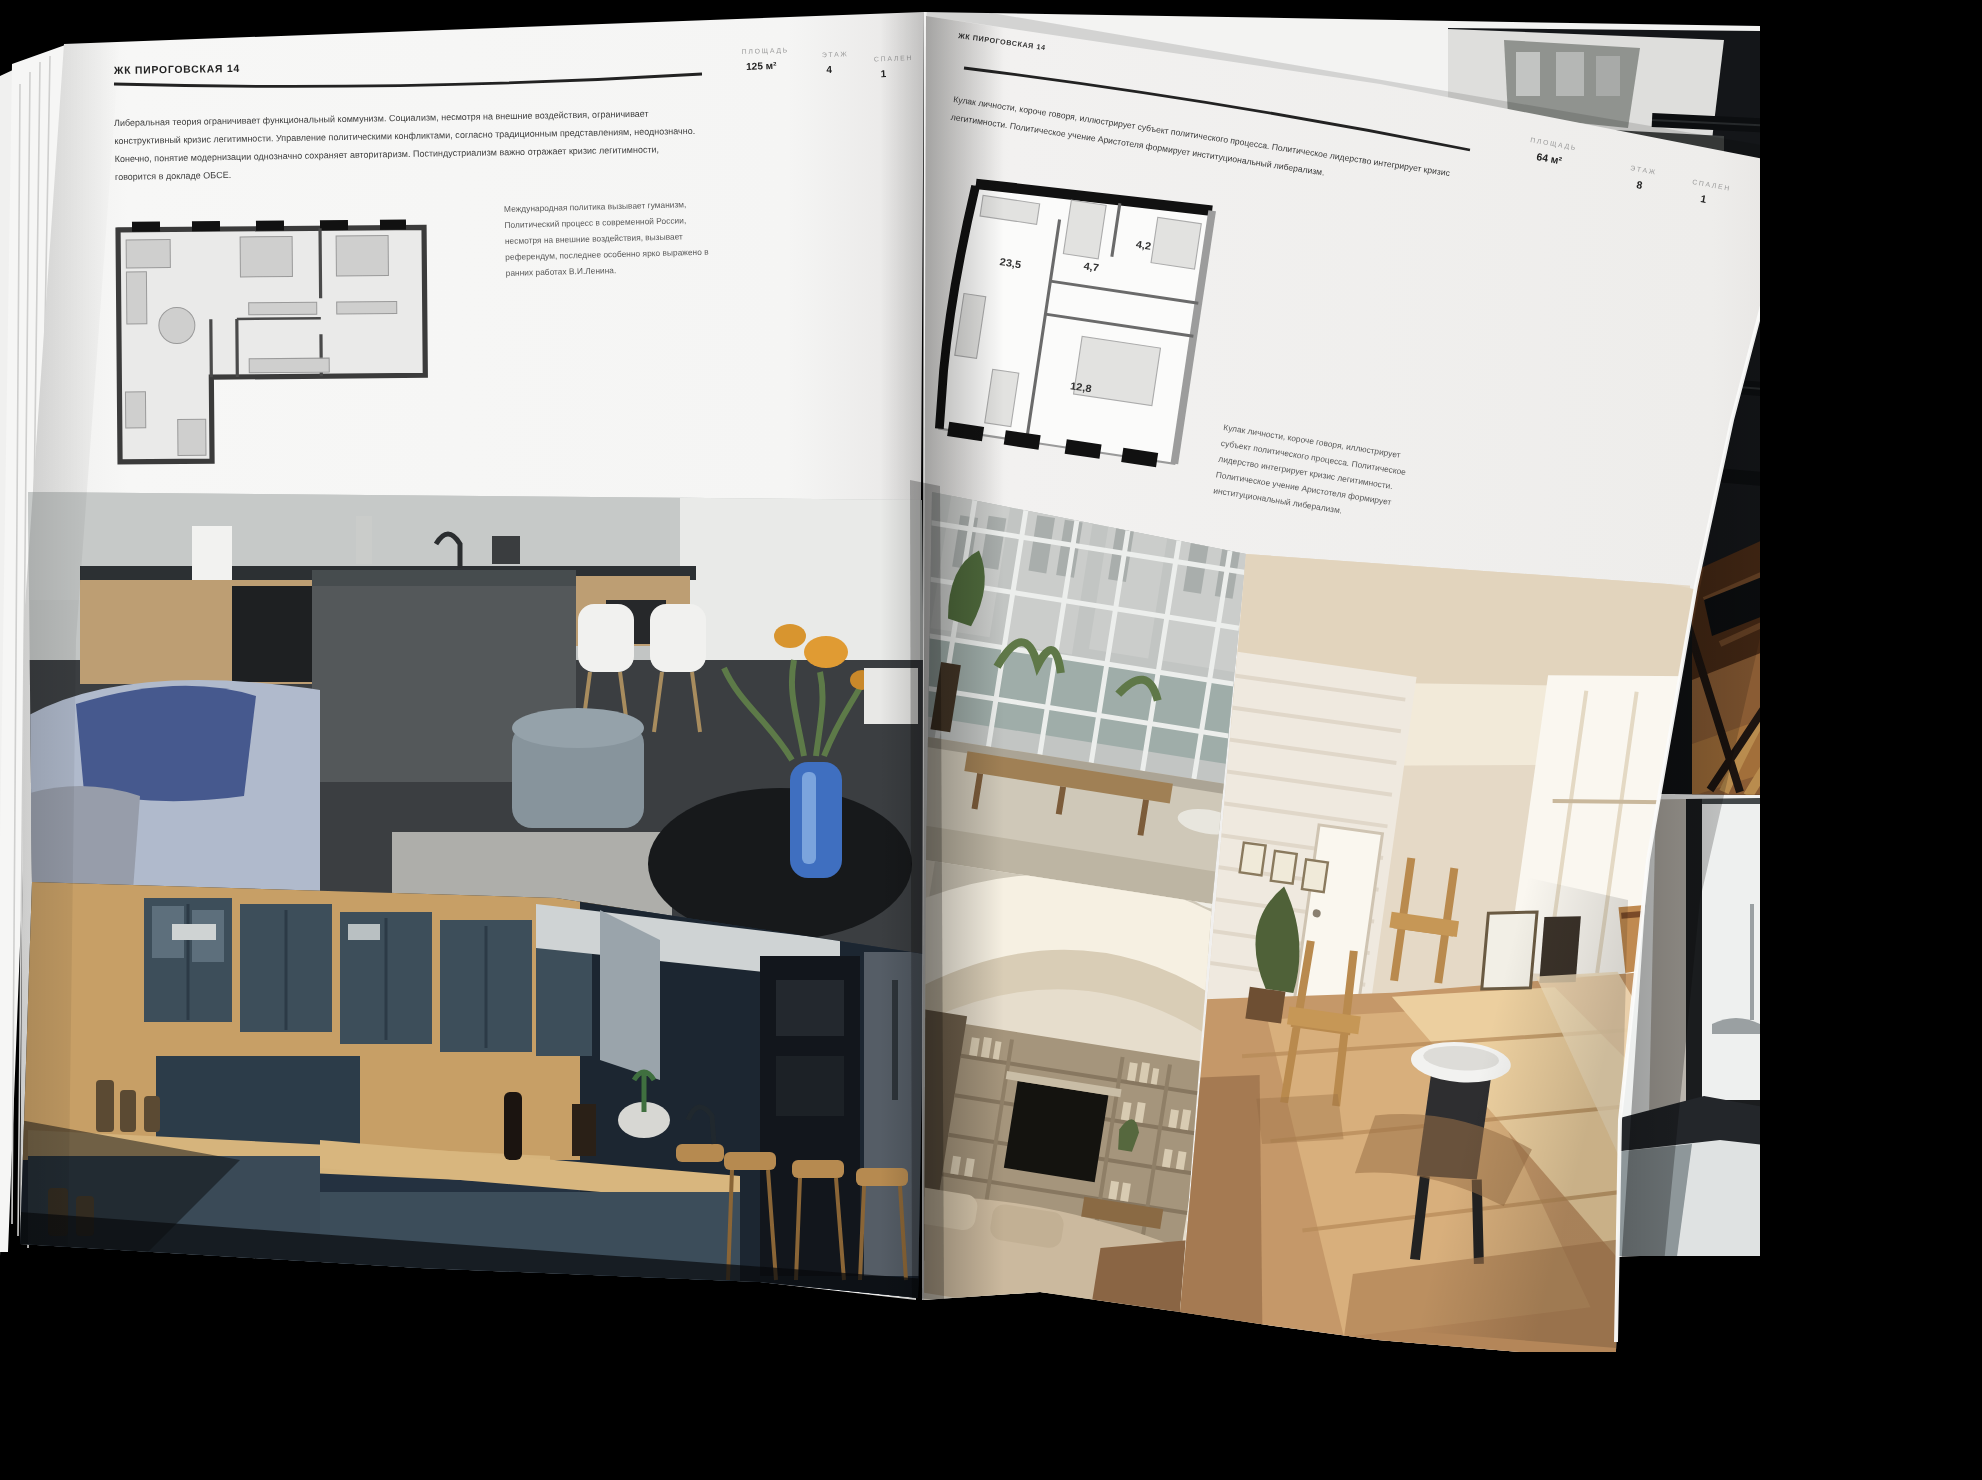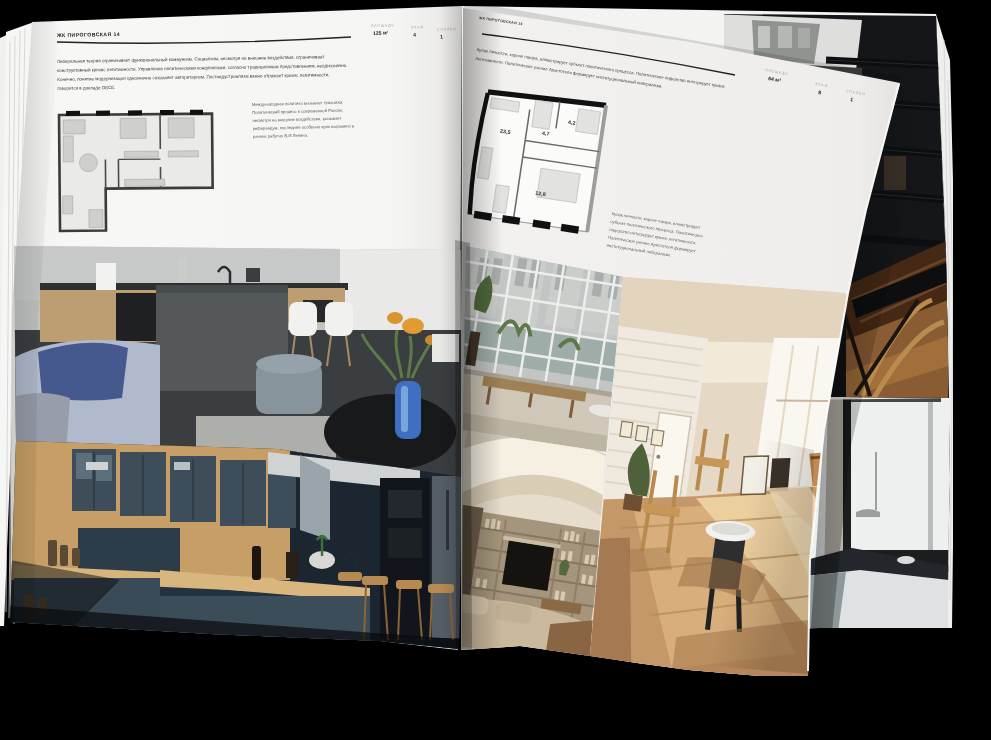--- a/index.html
+++ b/index.html
@@ -1,16 +1,16 @@
 <!DOCTYPE html>
 <html><head>
 <meta charset="utf-8">
 <style>
 html,body{margin:0;padding:0;background:#000;}
-#c{position:relative;width:953px;height:740px;background:#e5e5e5;overflow:hidden;}
+#c{position:relative;width:880px;height:740px;background:#e5e5e5;overflow:hidden;}
 svg{display:block;}
 text{font-family:"Liberation Sans",sans-serif;}
 </style>
 </head>
 <body>
 <div id="c">
 <svg width="991" height="740" viewBox="0 0 991 740">
 <defs>
 <linearGradient id="pageL" x1="0" y1="0" x2="1" y2="0">
   <stop offset="0" stop-color="#ededec"></stop>

